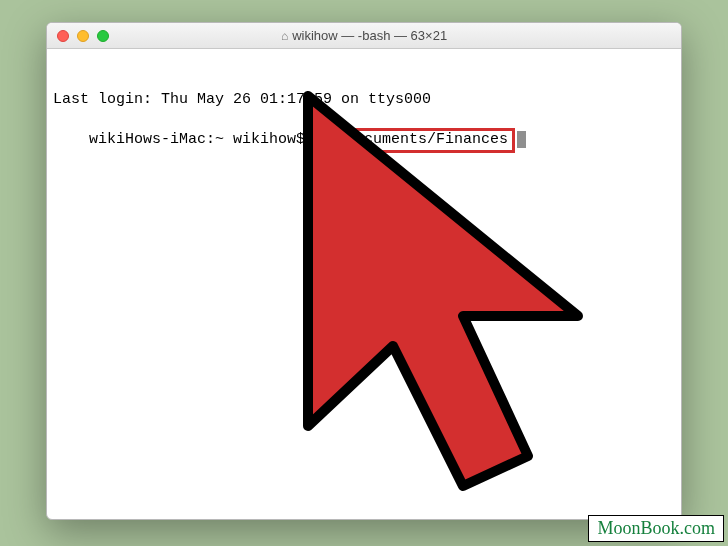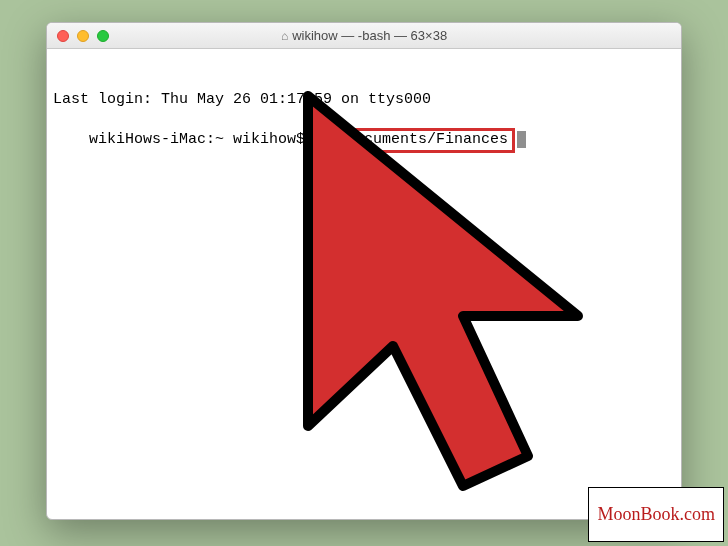--- a/index.html
+++ b/index.html
@@ -109,39 +109,39 @@
       width: 380px;
       height: 420px;
       pointer-events: none;
     }
     .watermark {
       position: absolute;
       right: 4px;
       bottom: 4px;
       background: #fff;
       border: 1px solid #000;
-      padding: 16px 8px;
+      padding: 2px 8px;
       font-family: Georgia, "Times New Roman", serif;
       font-size: 18px;
-      color: #b91c1c;
+      color: #15803d;
     }
   </style>
 </head>
 <body>
 
 <div class="terminal-window">
   <div class="titlebar">
     <div class="traffic-lights">
       <div class="traffic-light tl-close"></div>
       <div class="traffic-light tl-min"></div>
       <div class="traffic-light tl-max"></div>
     </div>
     <div class="title-text">
       <span class="home-icon">⌂</span>
-      <span>wikihow — -bash — 63×38</span>
+      <span>wikihow — -bash — 63×21</span>
     </div>
   </div>
   <div class="terminal-body">
     <span class="line">Last login: Thu May 26 01:17:59 on ttys000</span>
     <span class="line2-wrap"><span>wikiHows-iMac:~ wikihow$ </span><span class="highlight-box"><span>cd Documents/Finances</span></span><span class="cursor-block"></span></span>
   </div>
 </div>
 
 <div class="big-cursor-overlay">
   <svg width="380" height="420" viewBox="0 0 380 420">

